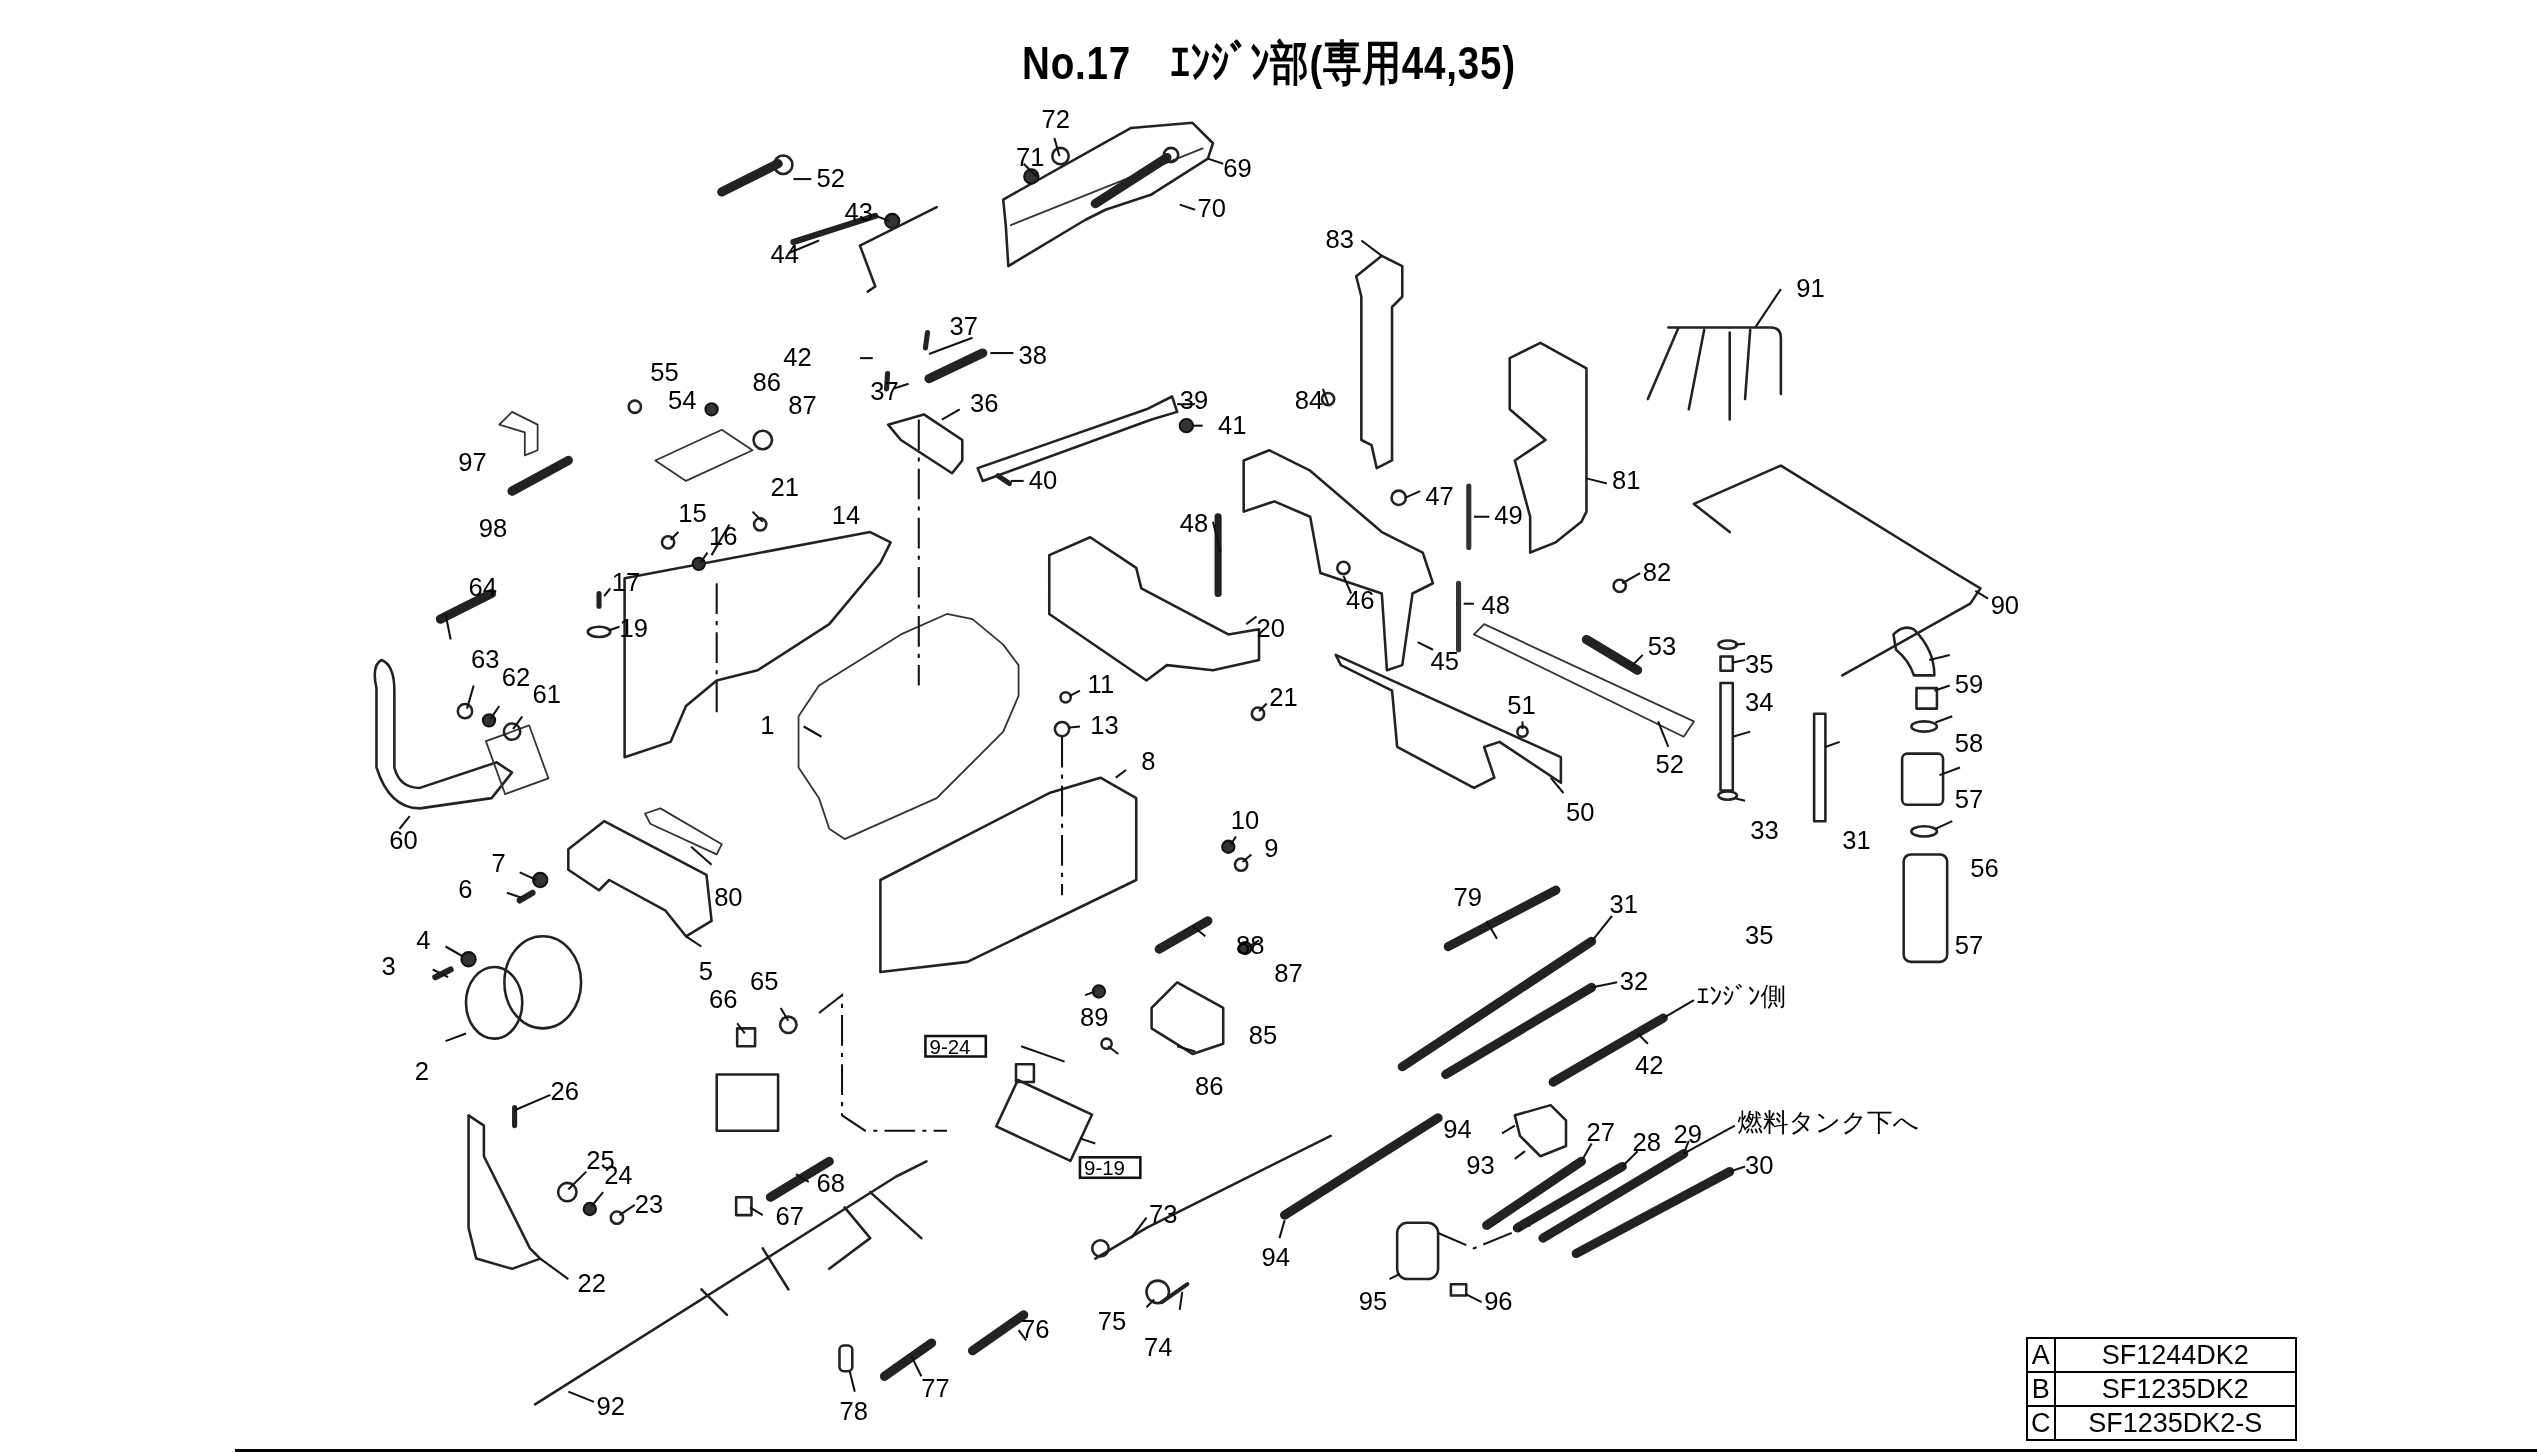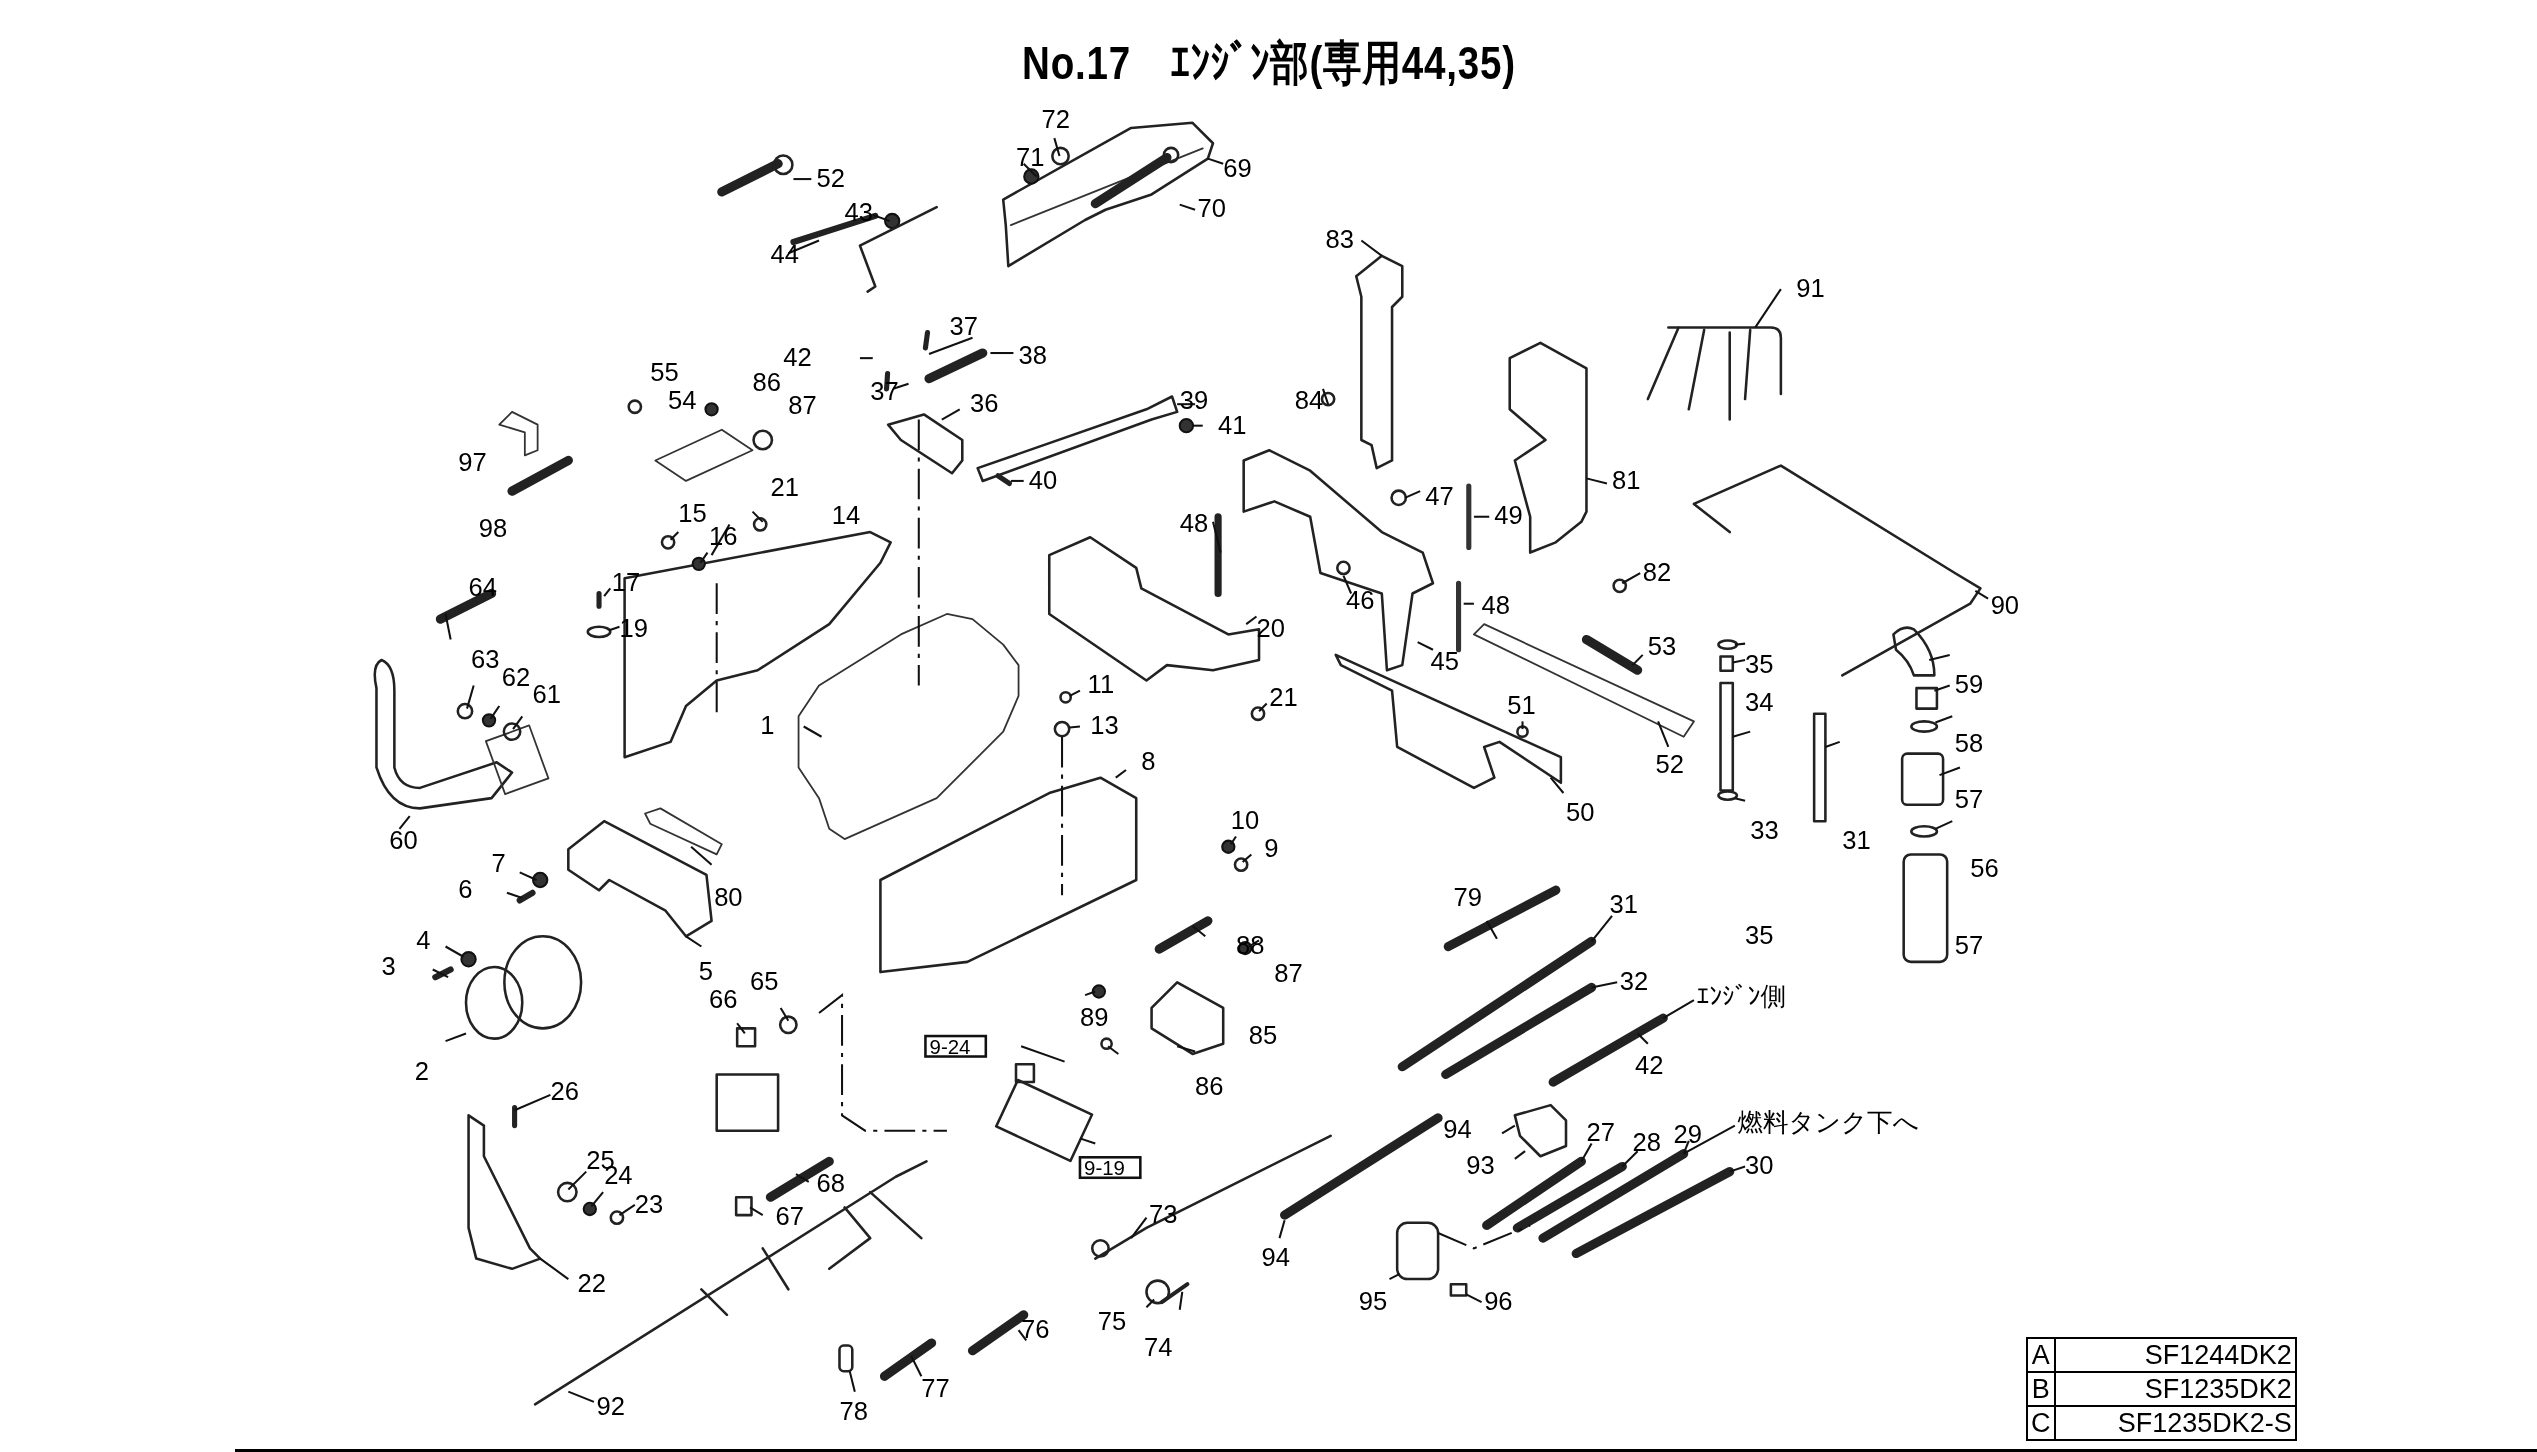--- a/index.html
+++ b/index.html
@@ -22,21 +22,21 @@
   .refbox rect { fill: #fff; stroke: #111; stroke-width: 5; }
   .refbox text { font-family: "Liberation Sans", sans-serif; font-size: 40px; fill: #000; }
   #bottom-rule { position: absolute; left: 235px; top: 1449px; width: 2302px; height: 3.6px; background: #000; }
   #model-table {
     position: absolute; left: 2026px; top: 1337px; border-collapse: collapse;
     font-family: "Liberation Sans", sans-serif; font-size: 27px; color: #000;
     border: 2.6px solid #000;
   }
   #model-table td { border: 2.6px solid #000; padding: 0 3.1px; height: 32px; line-height: 32px; }
   #model-table td.code { width: 16.4px; text-align: center; }
-  #model-table td.model { width: 233px; text-align: right; }
+  #model-table td.model { width: 233px; text-align: center; }
 </style>
 </head>
 <body>
 
 <div id="page-title">No.17　ｴﾝｼﾞﾝ部(専用44,35)</div>
 
 <svg id="diagram" viewBox="0 0 4959 2838" xmlns="http://www.w3.org/2000/svg">
 
   <g>
 

